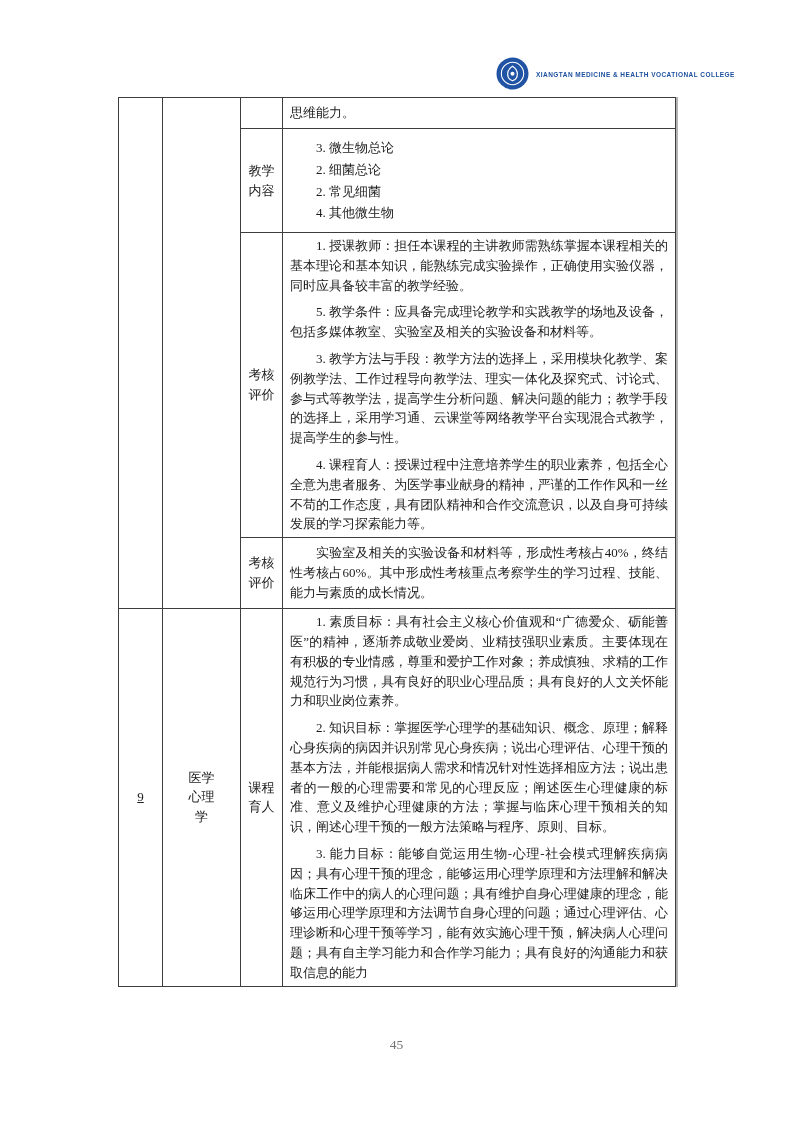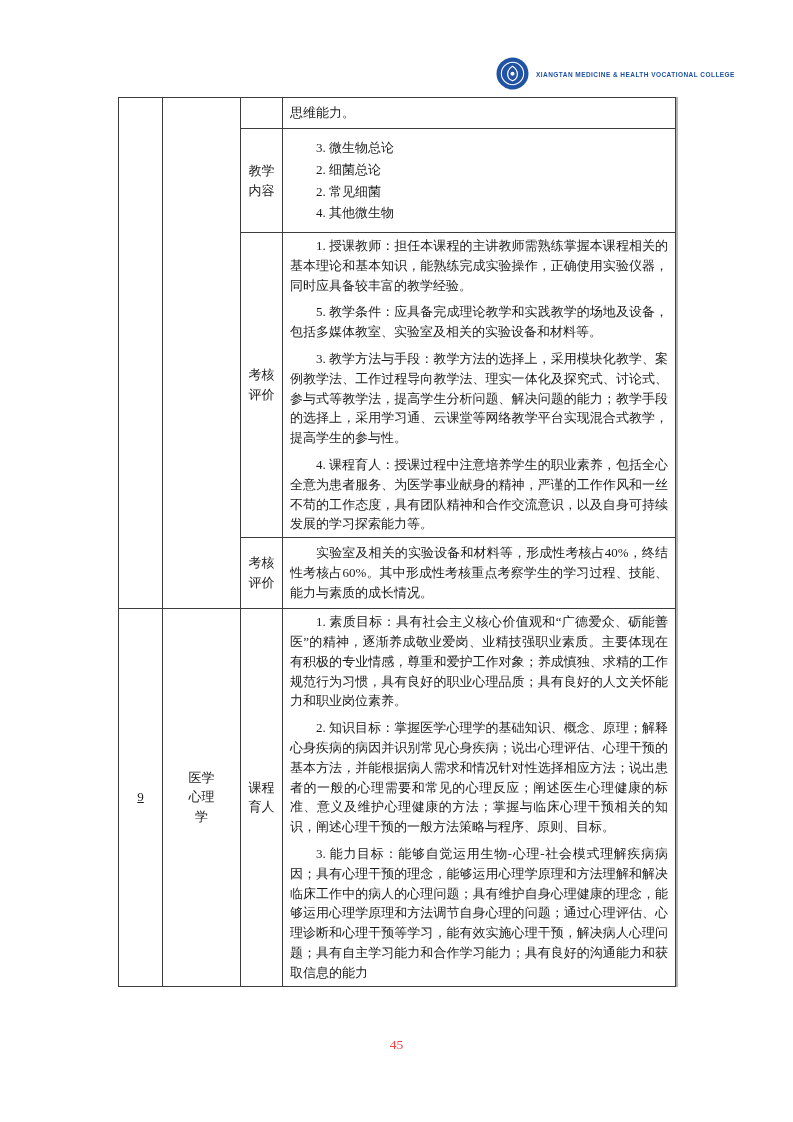--- a/index.html
+++ b/index.html
@@ -41,21 +41,21 @@
   td.num { text-align:center;text-decoration:underline; }
   td.body { padding:3px 7px; text-align:justify; }
   td.body p { text-indent:2em; }
   td.body p + p { margin-top:7px; }
   td.body.items p + p { margin-top:2px; }
   td.body .noindent { text-indent:0; }
 
   
   .page-num {
     position:absolute; top:1037px; left:0; width:100%;
-    text-align:center; font-size:13.5px; color:#ef4444;
+    text-align:center; font-size:13.5px; color:#737373;
   }
 </style>
 </head>
 <body>
 
 <div class="logo">
   <span class="emblem">
     <svg viewBox="0 0 34 34" width="33" height="33">
       <circle cx="17" cy="17" r="16.5" fill="#2053a4"></circle>
       <circle cx="17" cy="17" r="11.5" fill="none" stroke="#ffffff" stroke-width="1.1"></circle>

